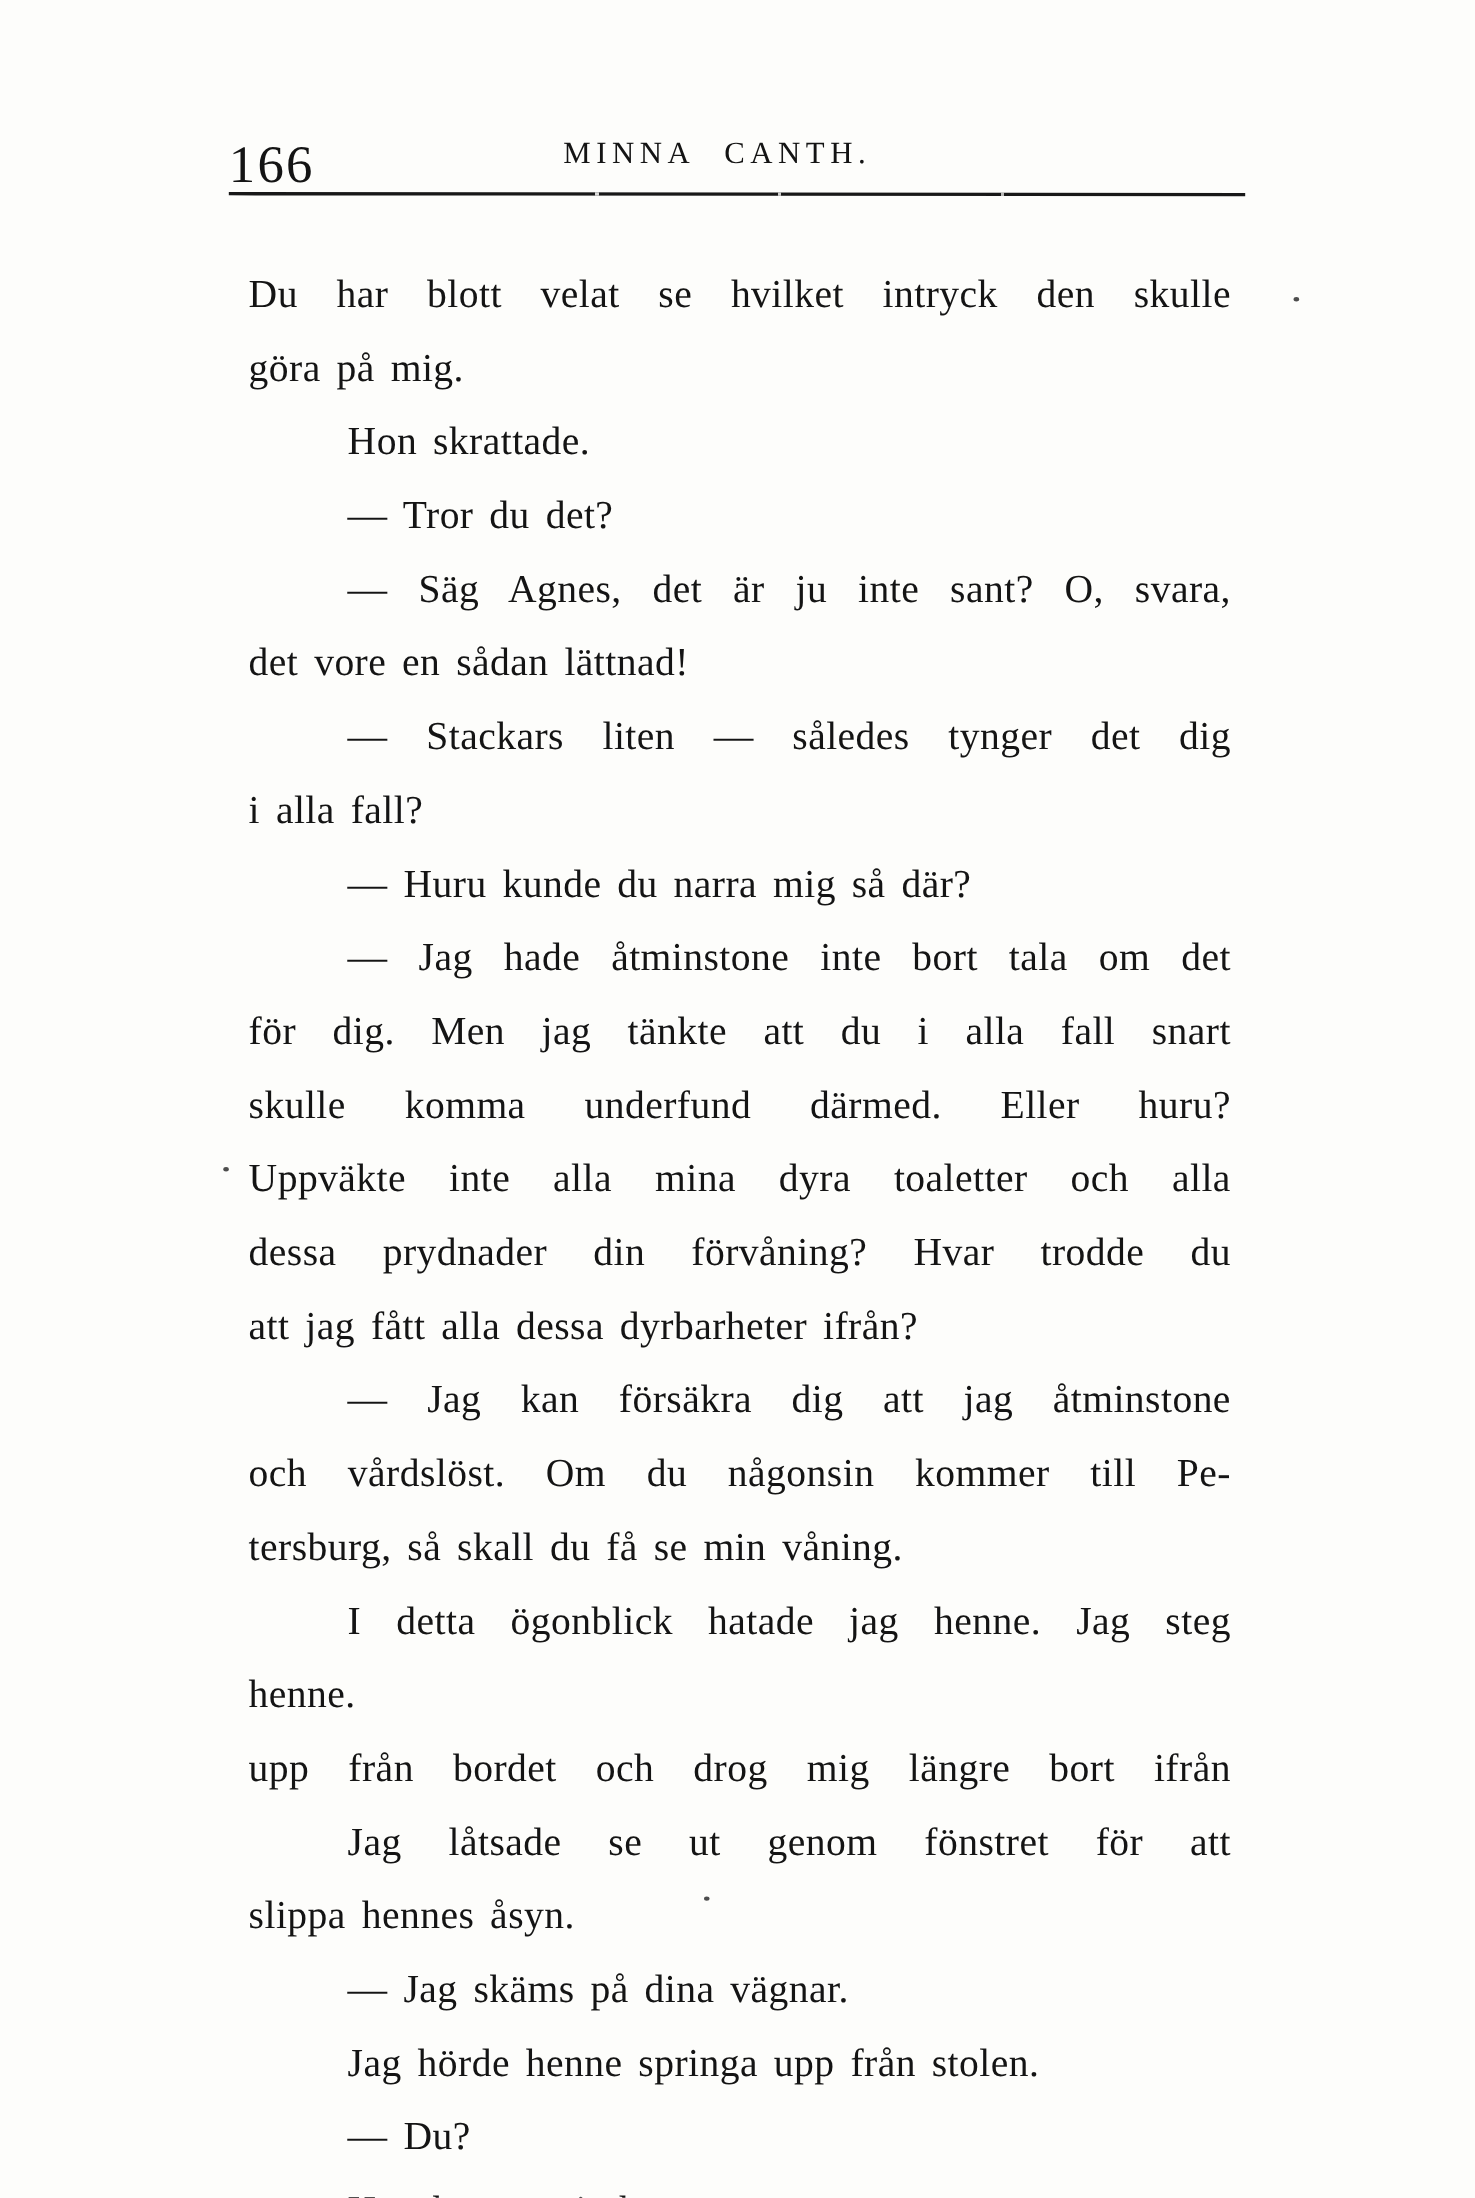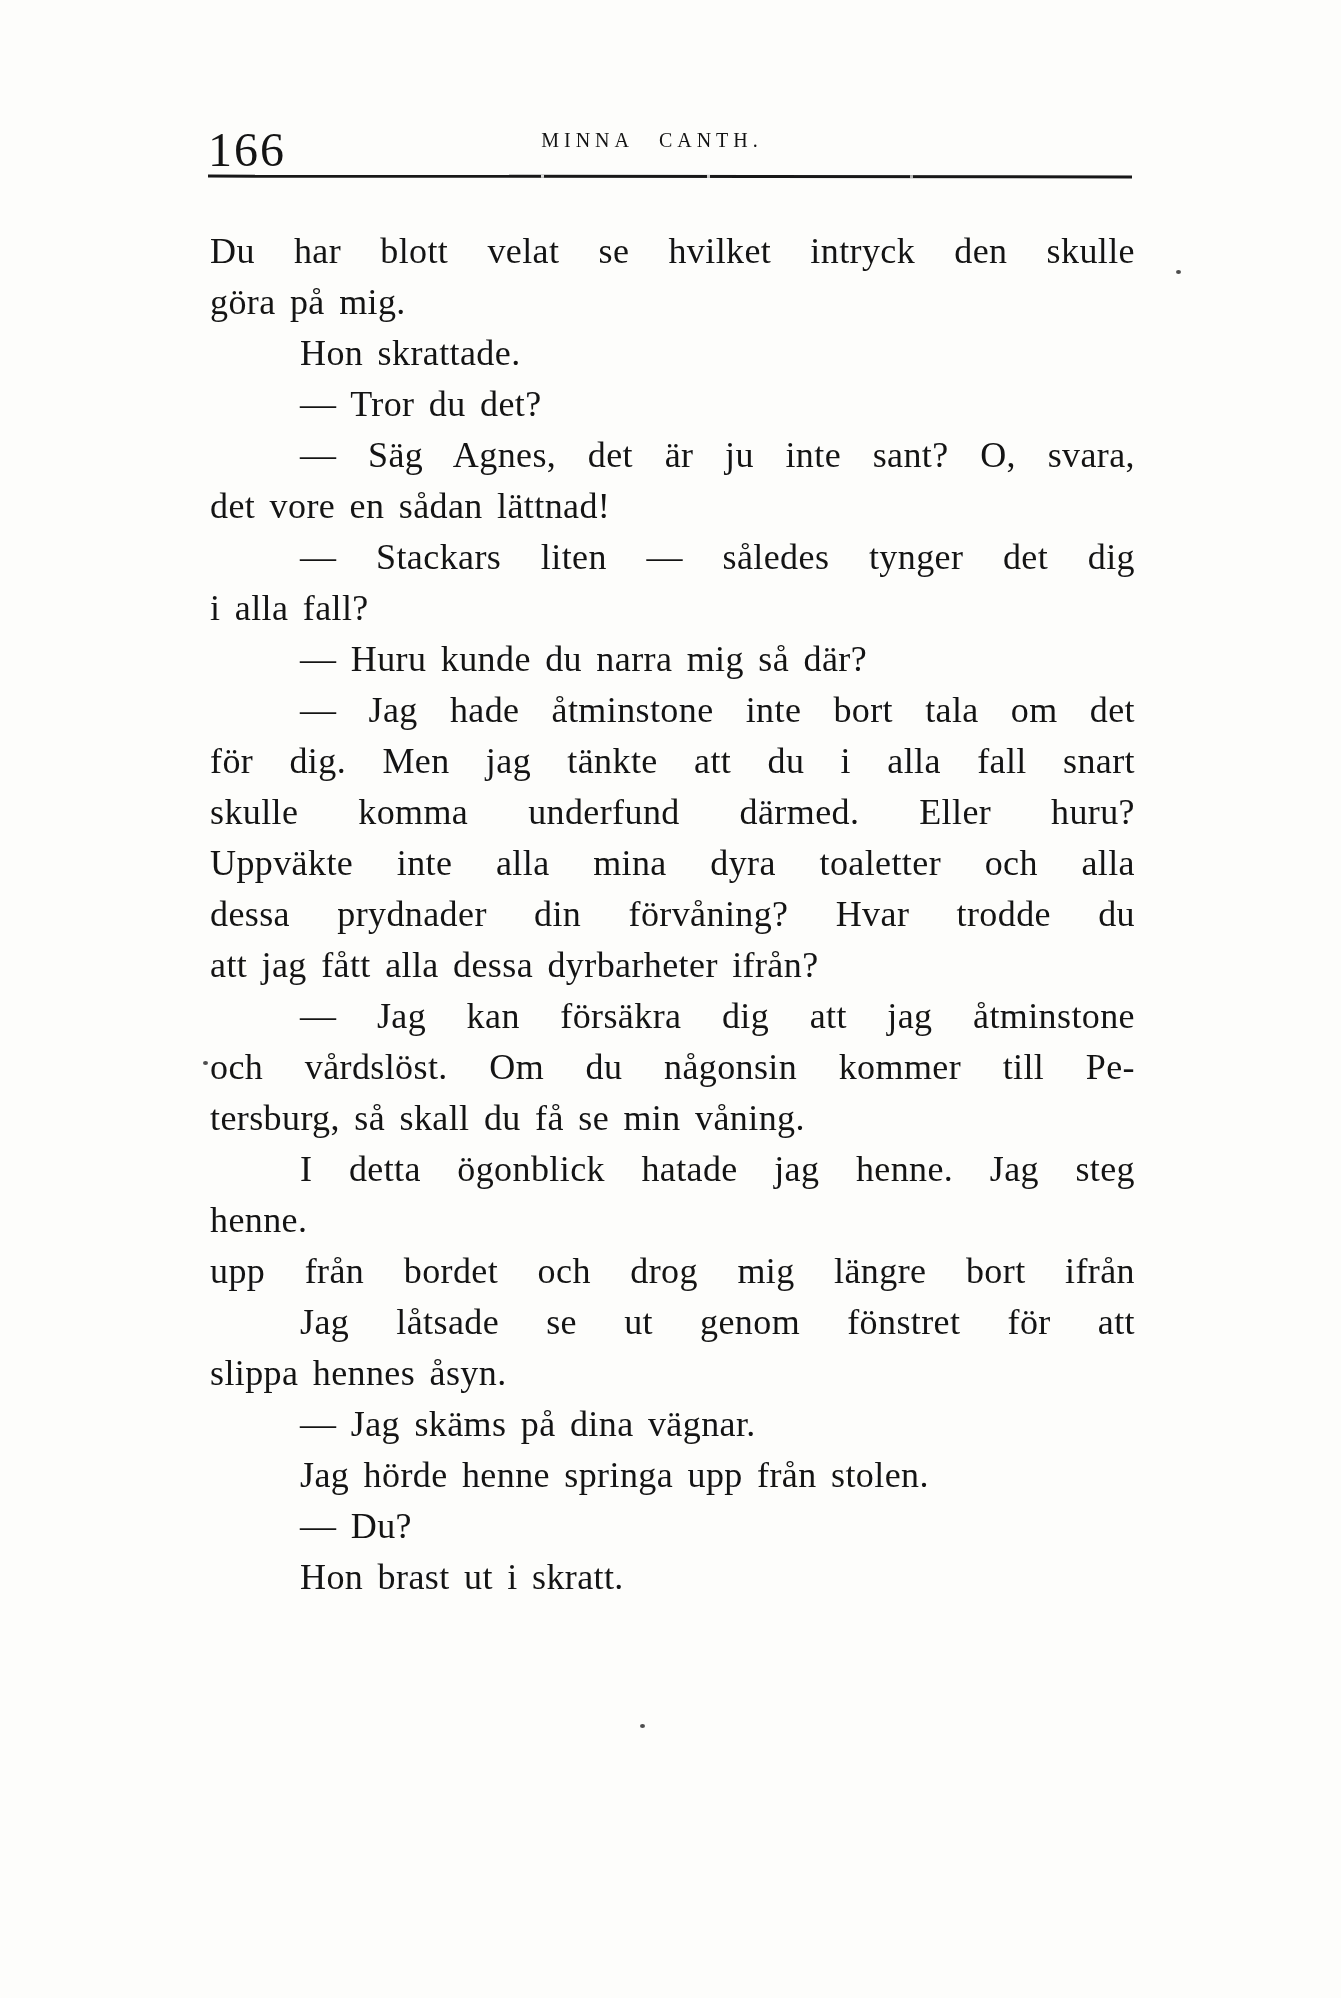--- a/index.html
+++ b/index.html
@@ -27,21 +27,21 @@
     line-height: 46px;
     letter-spacing: 2px;
     color: var(--ink, #141414);
     margin-top: 15px;
   }
   .running-title {
     position: absolute;
     left: 652px;
     top: 126px;
     transform: translateX(-50%);
-    font-size: 20px;
+    font-size: 28px;
     line-height: 28px;
     letter-spacing: 5px;
     word-spacing: 16px;
     white-space: nowrap;
     color: var(--ink, #141414);
   }
   .header-rule {
     position: absolute;
     left: 208px;
     top: 175px;
@@ -61,21 +61,21 @@
         transparent 54.3% 76%, rgba(253,253,251,.7) 76% 76.25%,
         transparent 76.25% 100%);
   }
   .text-block {
     position: absolute;
     left: 210px;
     top: 226px;
     width: 925px;
   }
   .line {
-    margin: 0;
+    margin: 16px;
     height: 51px;
     line-height: 51px;
     font-size: 36px;
     letter-spacing: 0.4px;
     word-spacing: 5px;
     white-space: normal;
     overflow: visible;
   }
   .line.indent {
     padding-left: 90px;

